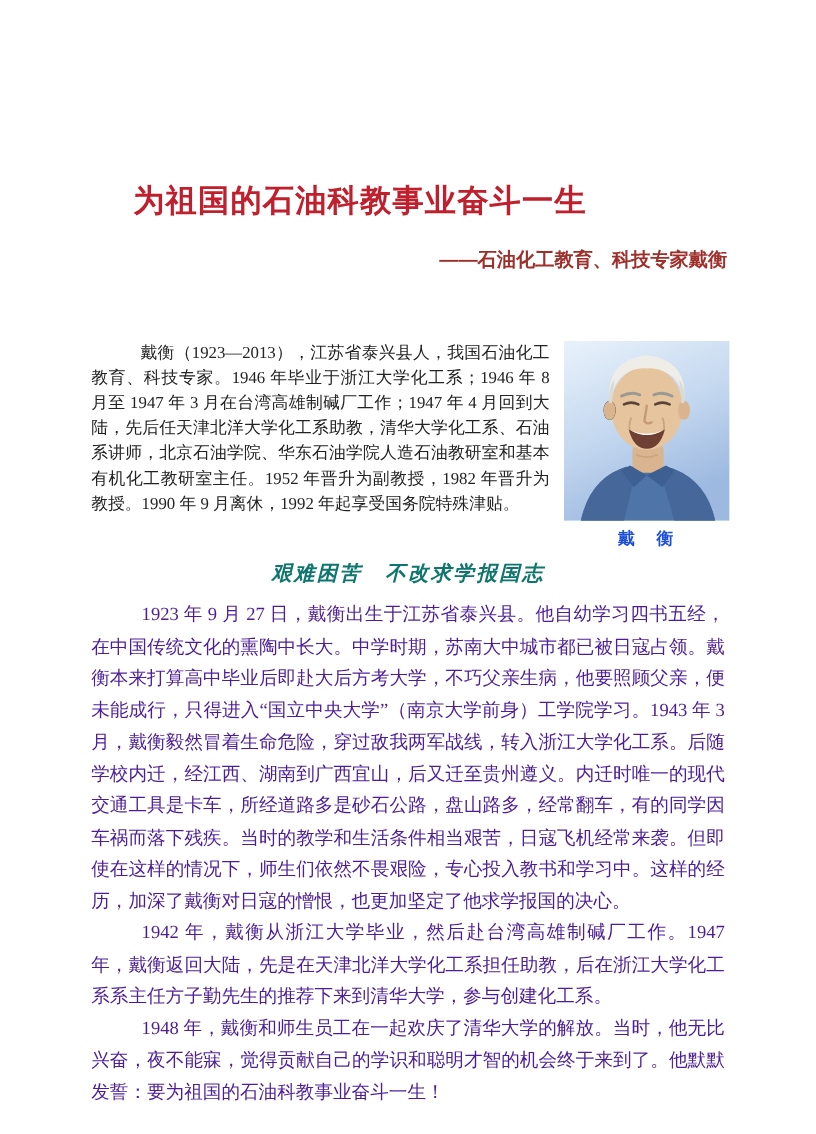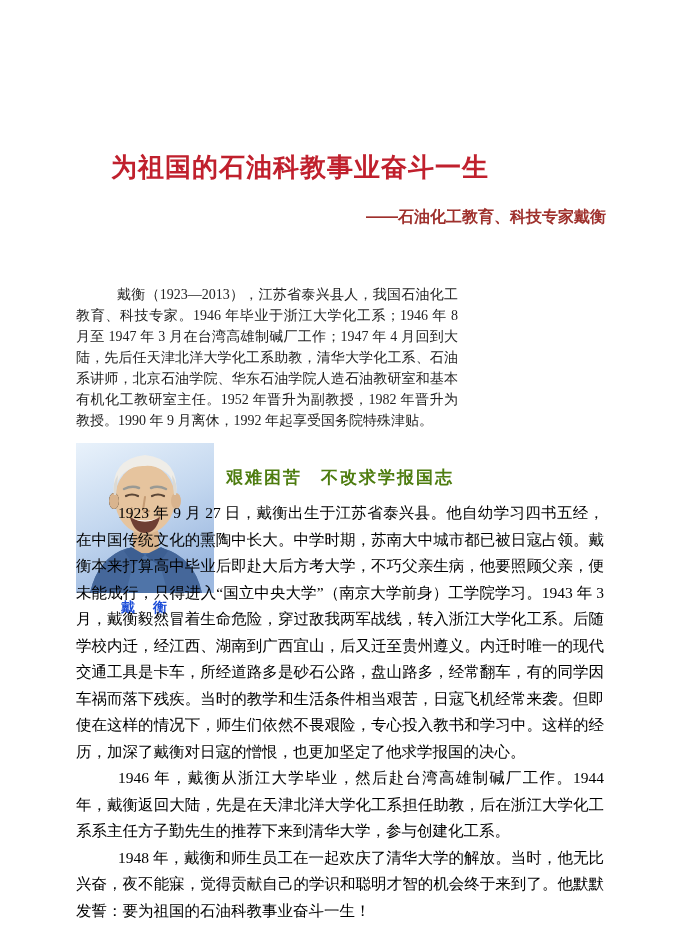--- a/index.html
+++ b/index.html
@@ -12,40 +12,40 @@
     text-align:center; font-size:26px; font-weight:bold; letter-spacing:1px;
     color:#c0202d;
   }
   .subtitle {
     position:absolute; top:207px; left:94px; width:512px;
     text-align:right; font-size:16px; font-weight:bold; color:#9e302c;
     font-family:"Liberation Sans","DejaVu Sans",sans-serif;
   }
   .intro-row {
     position:absolute; top:284px; left:76px; width:532px;
-    display:flex; gap:12px; align-items:flex-start;flex-direction:column;
+    display:flex; gap:12px; align-items:flex-start;
   }
   .intro-text {
     width:382px; margin:0; font-size:14px; line-height:21px;
     text-align:justify; text-indent:41px; color:#222222;
   }
   .photo-figure { width:138px; margin:0; flex:none; }
   .photo-svg { display:block; width:138px; height:150px; }
   .photo-caption {
     margin-top:6px; text-align:center; font-size:14px; font-weight:bold;
     color:#1d4ed8; letter-spacing:2px;
   }
   .section-heading {
     position:absolute; top:466px; left:76px; width:528px; margin:0;
     text-align:center; font-size:17px; font-weight:bold; letter-spacing:2px;
-    color:#4d7c0f; 
+    color:#0f766e; font-style:italic;
   }
   .body-text {
     position:absolute; top:500px; left:76px; width:528px;
-    font-size:15.5px; line-height:26.5px; text-align:justify; color:#000000;
+    font-size:15.5px; line-height:26.5px; text-align:justify; color:#4c1d95;
   }
   .body-text p { margin:0; text-indent:42px; }
 </style>
 </head>
 <body>
 
 <div class="page">
 
   <h1 class="title">为祖国的石油科教事业奋斗一生</h1>
 
@@ -101,17 +101,17 @@
         <path d="M60,95 Q69,99 78,95" stroke="#caa47d" stroke-width="1.5" fill="none"></path>
       </svg>
       <figcaption class="photo-caption">戴　衡</figcaption>
     </figure>
   </div>
 
   <h2 class="section-heading">艰难困苦　不改求学报国志</h2>
 
   <div class="body-text">
     <p>1923 年 9 月 27 日，戴衡出生于江苏省泰兴县。他自幼学习四书五经，在中国传统文化的熏陶中长大。中学时期，苏南大中城市都已被日寇占领。戴衡本来打算高中毕业后即赴大后方考大学，不巧父亲生病，他要照顾父亲，便未能成行，只得进入“国立中央大学”（南京大学前身）工学院学习。1943 年 3 月，戴衡毅然冒着生命危险，穿过敌我两军战线，转入浙江大学化工系。后随学校内迁，经江西、湖南到广西宜山，后又迁至贵州遵义。内迁时唯一的现代交通工具是卡车，所经道路多是砂石公路，盘山路多，经常翻车，有的同学因车祸而落下残疾。当时的教学和生活条件相当艰苦，日寇飞机经常来袭。但即使在这样的情况下，师生们依然不畏艰险，专心投入教书和学习中。这样的经历，加深了戴衡对日寇的憎恨，也更加坚定了他求学报国的决心。</p>
-    <p>1946 年，戴衡从浙江大学毕业，然后赴台湾高雄制碱厂工作。1944 年，戴衡返回大陆，先是在天津北洋大学化工系担任助教，后在浙江大学化工系系主任方子勤先生的推荐下来到清华大学，参与创建化工系。</p>
+    <p>1942 年，戴衡从浙江大学毕业，然后赴台湾高雄制碱厂工作。1947 年，戴衡返回大陆，先是在天津北洋大学化工系担任助教，后在浙江大学化工系系主任方子勤先生的推荐下来到清华大学，参与创建化工系。</p>
     <p>1948 年，戴衡和师生员工在一起欢庆了清华大学的解放。当时，他无比兴奋，夜不能寐，觉得贡献自己的学识和聪明才智的机会终于来到了。他默默发誓：要为祖国的石油科教事业奋斗一生！</p>
   </div>
 
 </div>
 
 </body></html>

